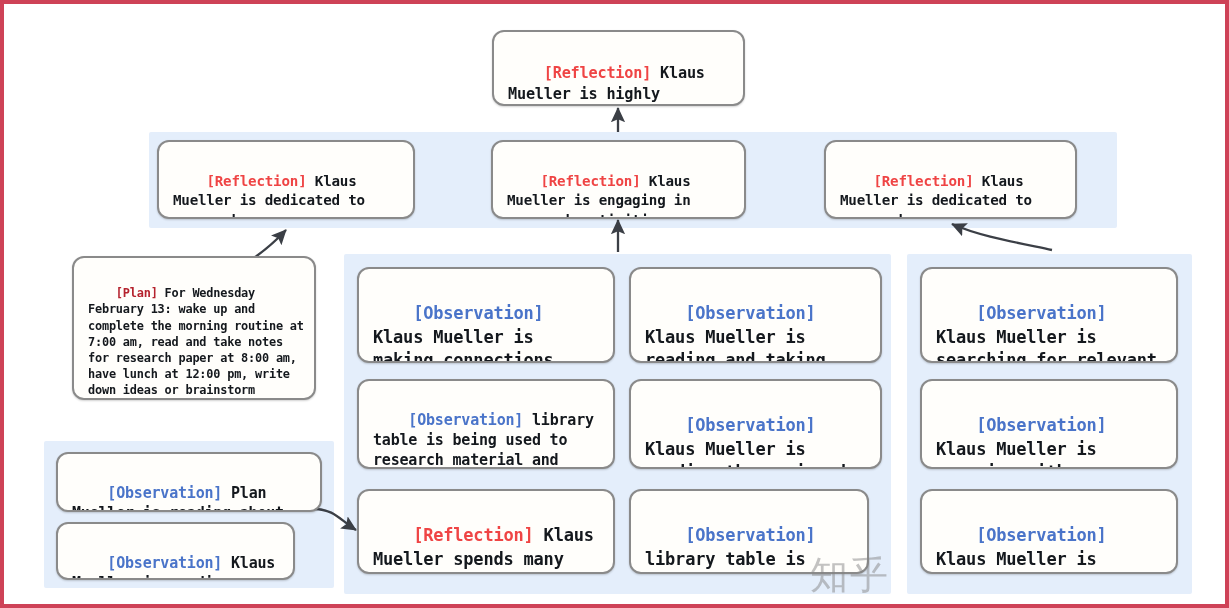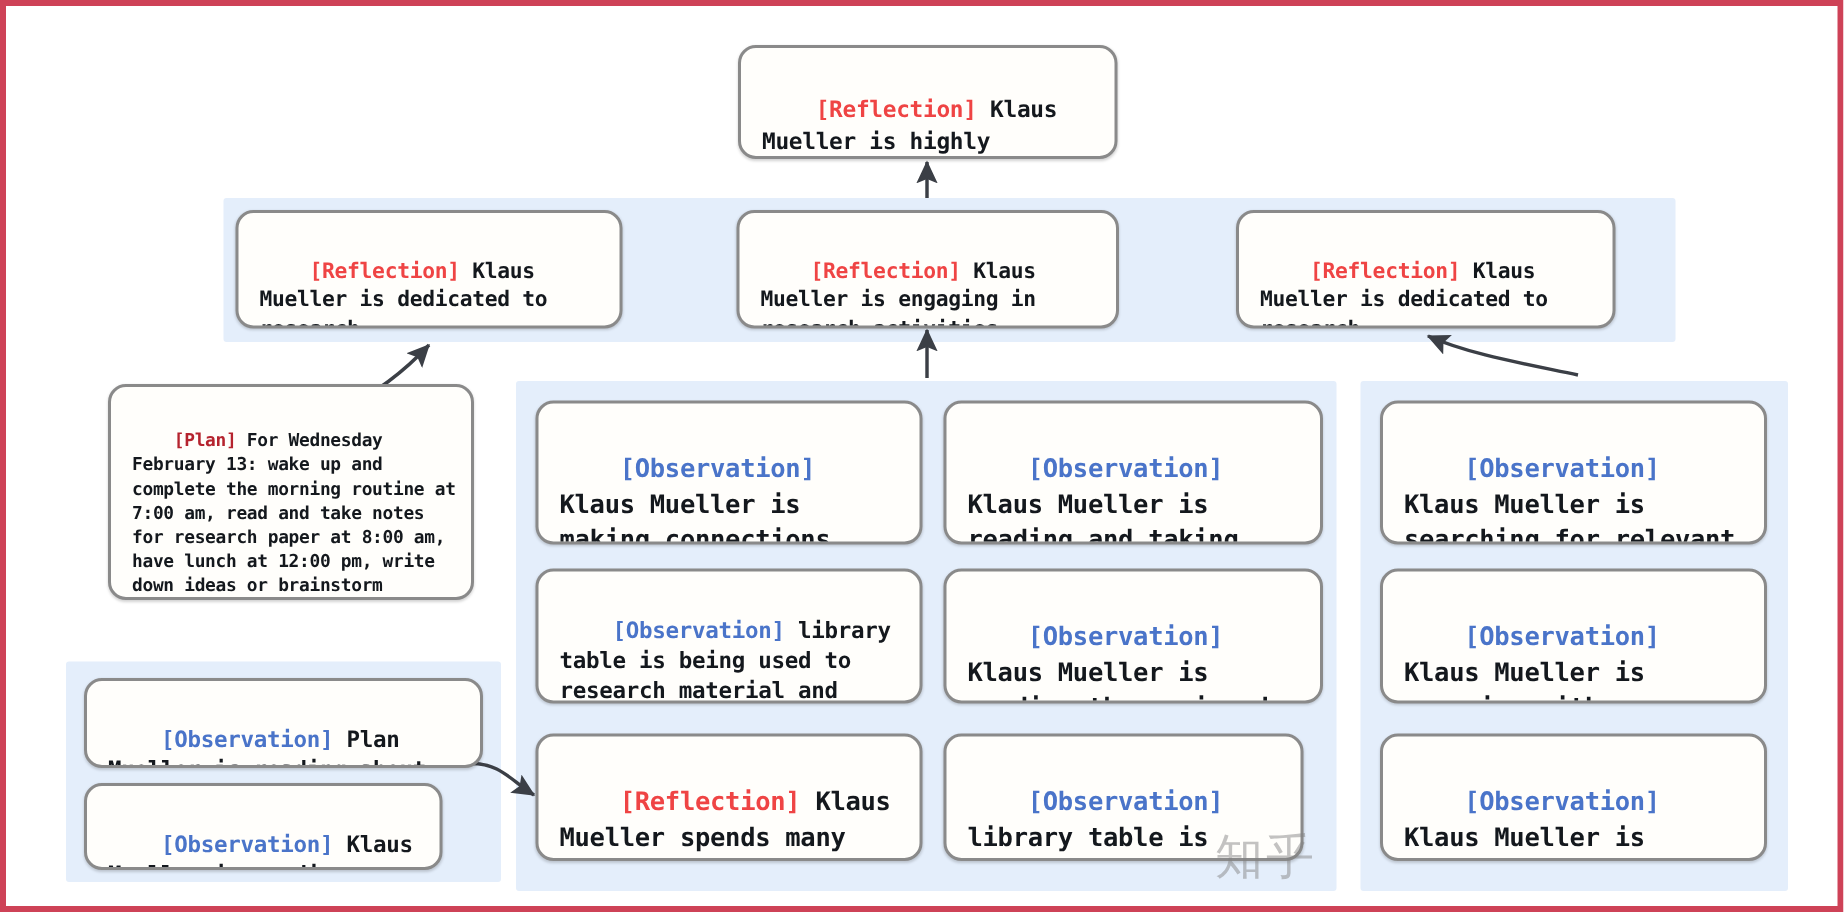--- a/index.html
+++ b/index.html
@@ -53,21 +53,21 @@
     position: absolute;
     left: 0; top: 0;
     width: 1229px;
     height: 608px;
     pointer-events: none;
   }
   .watermark {
     position: absolute;
     color: rgba(130,130,130,0.48);
     font-family: Liberation Sans, sans-serif;
-    font-size: 32px;
+    font-size: 38px;
     letter-spacing: 2px;
     white-space: nowrap;
     pointer-events: none;
     user-select: none;
   }
 </style>
 </head>
 <body>
 
 <div id="canvas">

